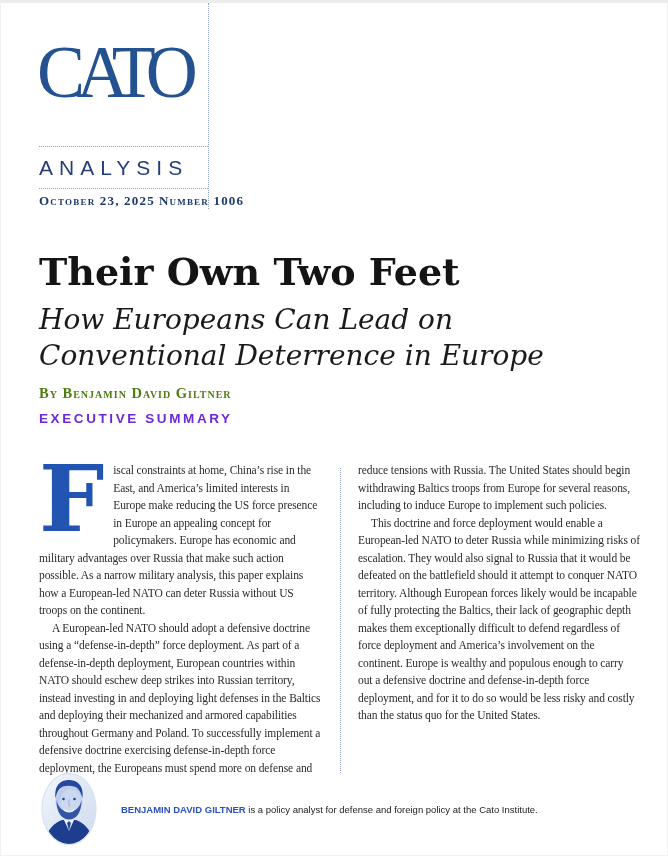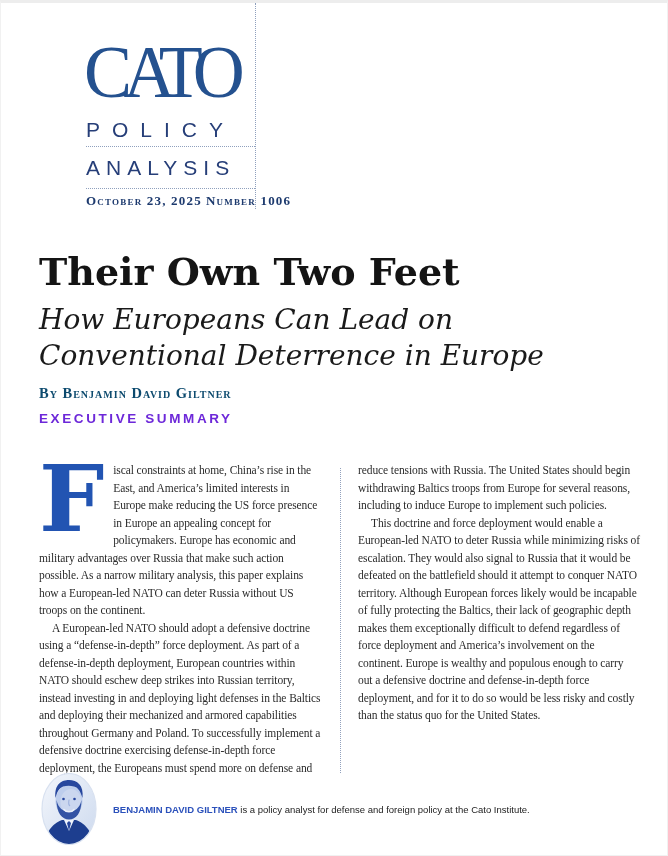--- a/index.html
+++ b/index.html
@@ -5,21 +5,21 @@
   * { margin:0; padding:0; box-sizing:border-box; }
   html,body { width:668px; height:856px; background:#fafafa; }
   .page {
     position:relative; width:668px; height:856px; background:#ffffff;
     border:1px solid #f1f1f1; border-top:3px solid #ededed;
     overflow:hidden;
     font-family:"Liberation Serif", serif;
   }
 
   
-  .masthead { position:absolute; left:0; top:0; width:208px; height:206px;margin-left:47px; }
+  .masthead { position:absolute; left:0; top:0; width:208px; height:206px; }
   .masthead-vrule {
     position:absolute; left:207px; top:0; height:206px; width:0;
     border-left:1px dotted #8fa0bd;
   }
   .cato-logo {
     position:absolute; left:36px; top:32px;
     font-family:"Liberation Serif", serif; font-weight:400;
     font-size:72px; line-height:72px; letter-spacing:-0.12em;
     color:#24518f; transform:scaleY(1.04); transform-origin:left top;
   }
@@ -51,21 +51,21 @@
   }
   .page-subtitle {
     margin-top:7px; width:566px;
     font-family:"DejaVu Serif", serif; font-weight:500;
     font-size:28px; line-height:36px; color:#1a1a1a;font-style:italic;
   }
   .byline {
     margin-top:11px;
     font-family:"Liberation Serif", serif; font-weight:700;
     font-variant:small-caps; font-size:14.5px; letter-spacing:1px;
-    color:#0c4a6e;
+    color:#4d7c0f;
   }
 
   
   .section-heading {
     position:absolute; left:38px; top:408px;
     font-family:"Liberation Sans", sans-serif; font-weight:700;
     font-size:13.5px; letter-spacing:2.6px; color:#6d28d9;
   }
   .columns {
     position:absolute; left:38px; top:459px; width:601px;
@@ -81,37 +81,36 @@
   .drop-cap {
     float:left; height:68px; width:auto;
     font-family:"DejaVu Serif", serif; font-weight:700;
     font-size:92px; line-height:68px; color:#2254b2;
     margin:3px 9px 0 0;
   }
 
   
   .footer {
     position:absolute; left:40px; top:770px; width:600px;
-    display:flex; align-items:center; gap:16px;
+    display:flex; align-items:center; gap:24px;
   }
   .avatar { width:56px; height:72px; flex:0 0 auto; display:block; }
   .author-line {
     font-family:"Liberation Sans", sans-serif; font-size:9.5px;
     line-height:13px; color:#222222;
   }
   .author-name { font-weight:700; color:#2b51bb; }
 </style>
 </head>
 <body>
 
 <div class="page">
 
   <div class="masthead">
     <div class="cato-logo">CATO</div>
-    <div class="mast-line mast-policy">POLICY</div>
     <div class="mast-rule mast-rule-1"></div>
     <div class="mast-line mast-analysis">ANALYSIS</div>
     <div class="mast-rule mast-rule-2"></div>
     <div class="dateline">
       <span>October 23, 2025</span>
       <span>Number 1006</span>
     </div>
     <div class="masthead-vrule"></div>
   </div>
 

